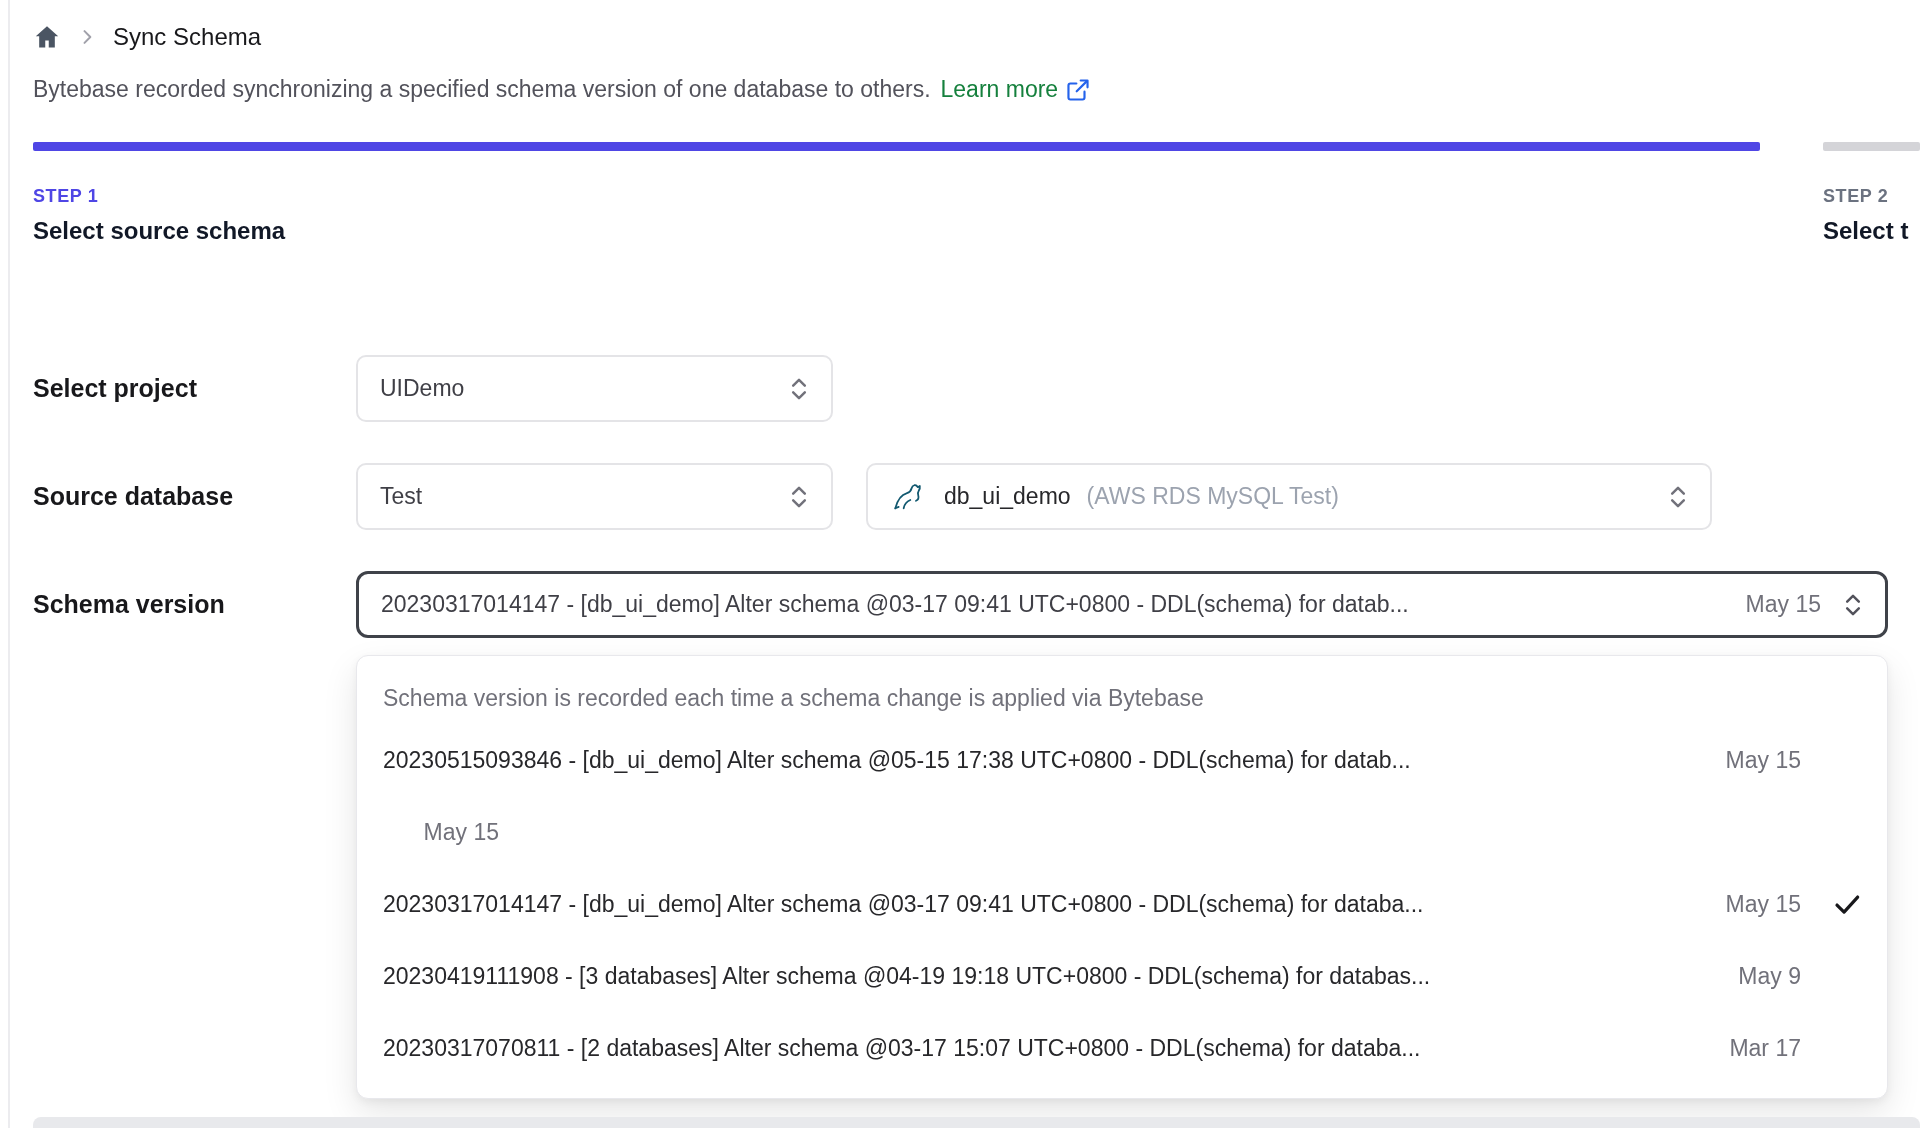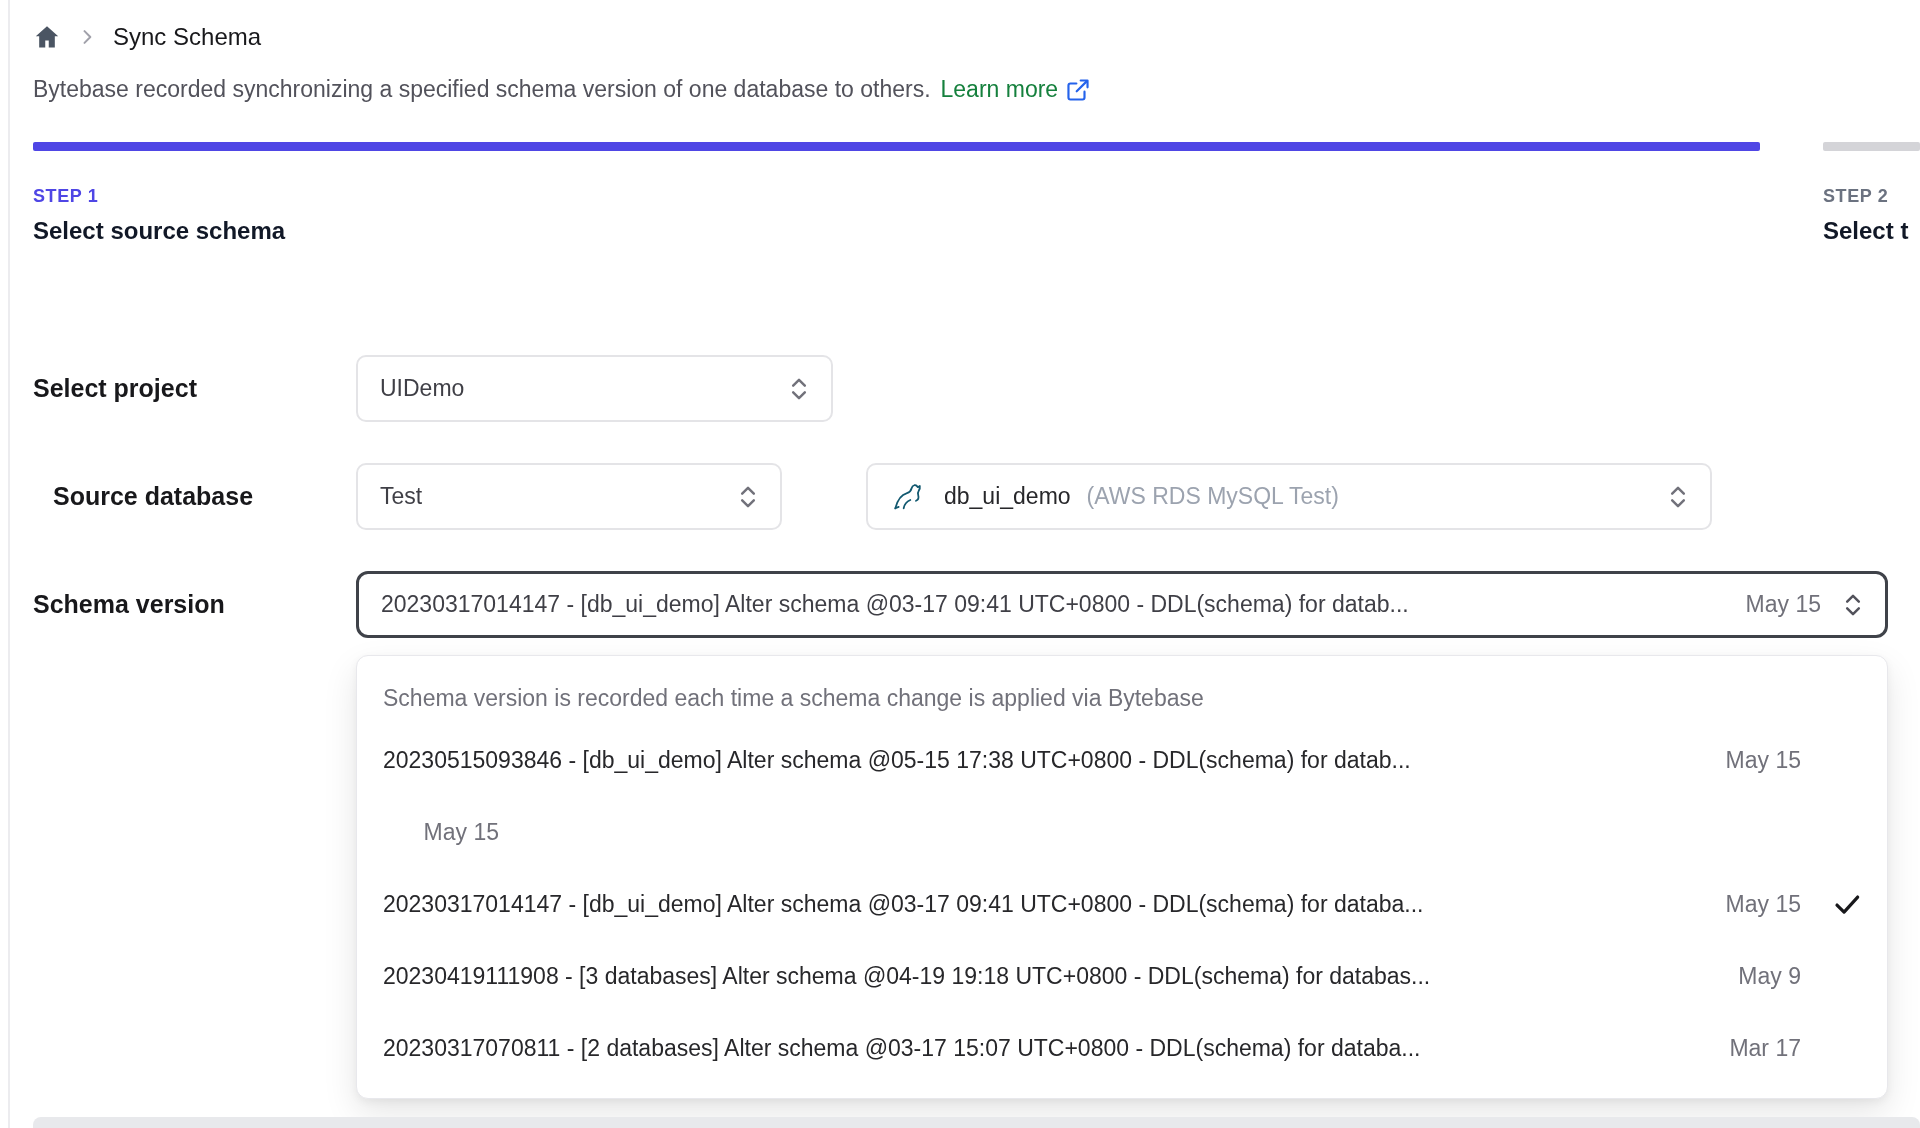--- a/index.html
+++ b/index.html
@@ -33,30 +33,30 @@
   .step-2 { left:1823px; white-space:nowrap; }
   .step-label { font-size:18px; font-weight:700; letter-spacing:.6px;
     color:#4f46e5; margin-bottom:10px; }
   .step-2 .step-label { color:#6b7280; }
   .step-title { font-size:24px; font-weight:700; color:#111827; }
 
   
   .field-label { position:absolute; left:33px; font-size:25px;
     font-weight:700; color:#18181b; }
   .lbl-project { top:374px; }
-  .lbl-source  { top:482px;margin-left:20px; }
+  .lbl-source  { top:482px; }
   .lbl-version { top:590px; }
 
   
   .select { position:absolute; height:67px; background:#fff;
     border:2px solid #e4e4e7; border-radius:10px; display:flex;
     align-items:center; padding:0 18px 0 22px; font-size:23px;
     color:#3f3f46; cursor:pointer; }
   .sel-project  { left:356px; top:355px; width:477px; }
-  .sel-env      { left:356px; top:463px; width:426px; }
+  .sel-env      { left:356px; top:463px; width:477px; }
   .sel-database { left:866px; top:463px; width:846px; }
   .sel-version  { left:356px; top:571px; width:1532px;
     border:3px solid #3f4249; border-radius:12px; }
   .sel-value { flex:1; white-space:nowrap; overflow:hidden; }
   .db-name { color:#27272a; font-weight:500; margin-right:16px; }
   .db-detail { color:#9ca3af; }
   .sel-date { color:#71717a; margin:0 18px 0 16px; }
   .updown { flex:none; display:flex; }
 
   

